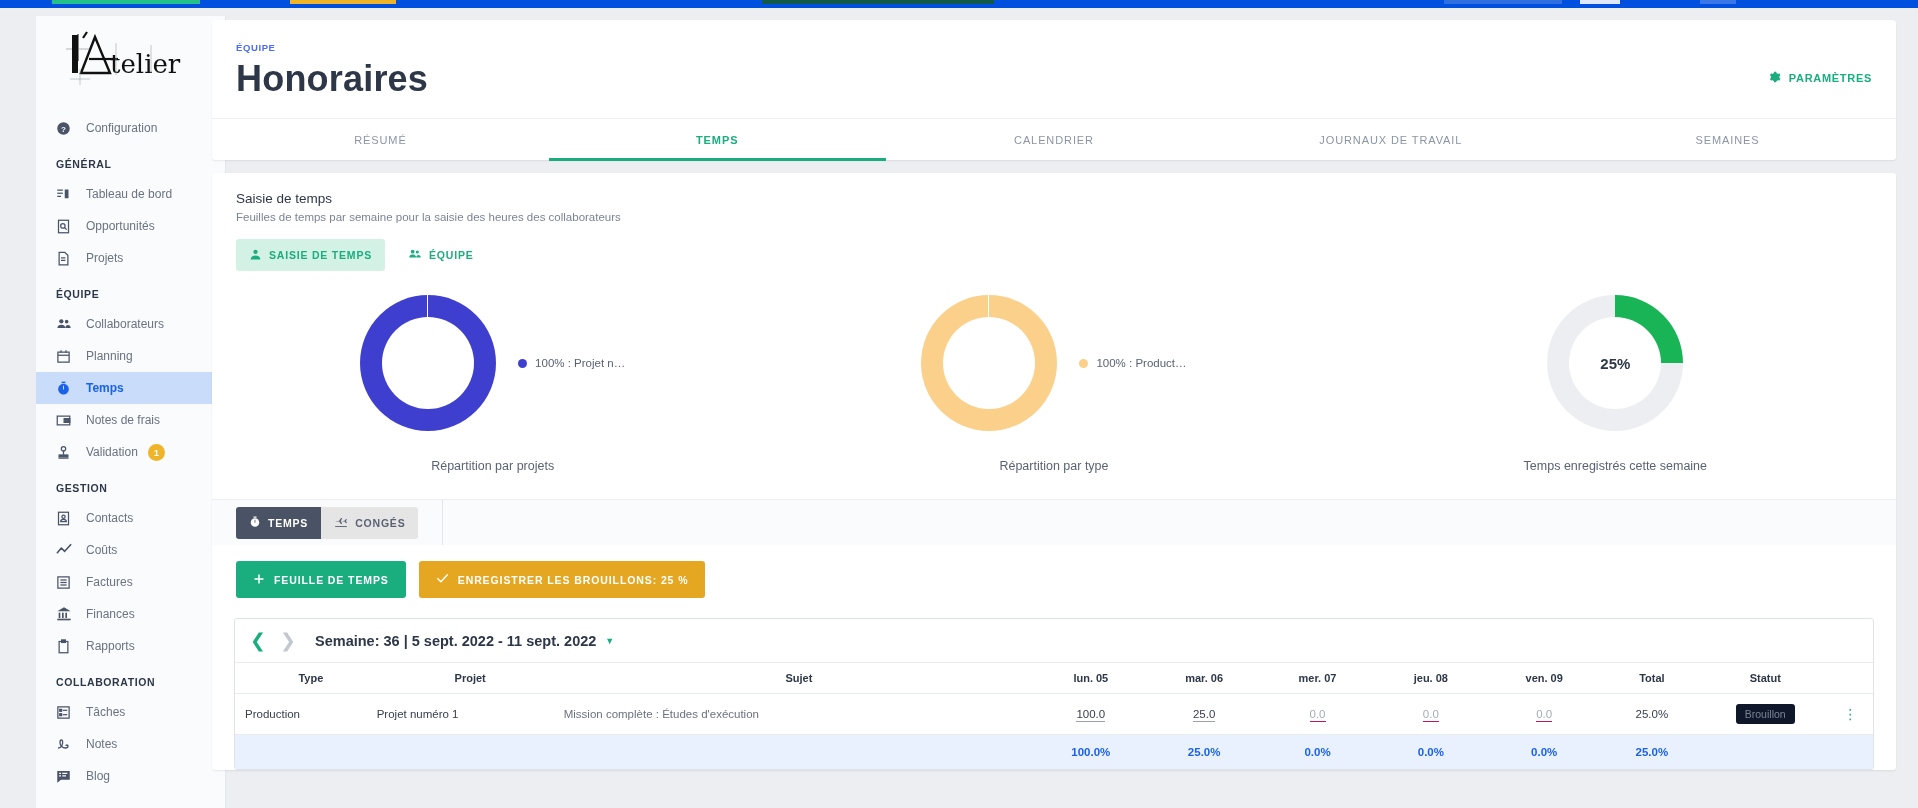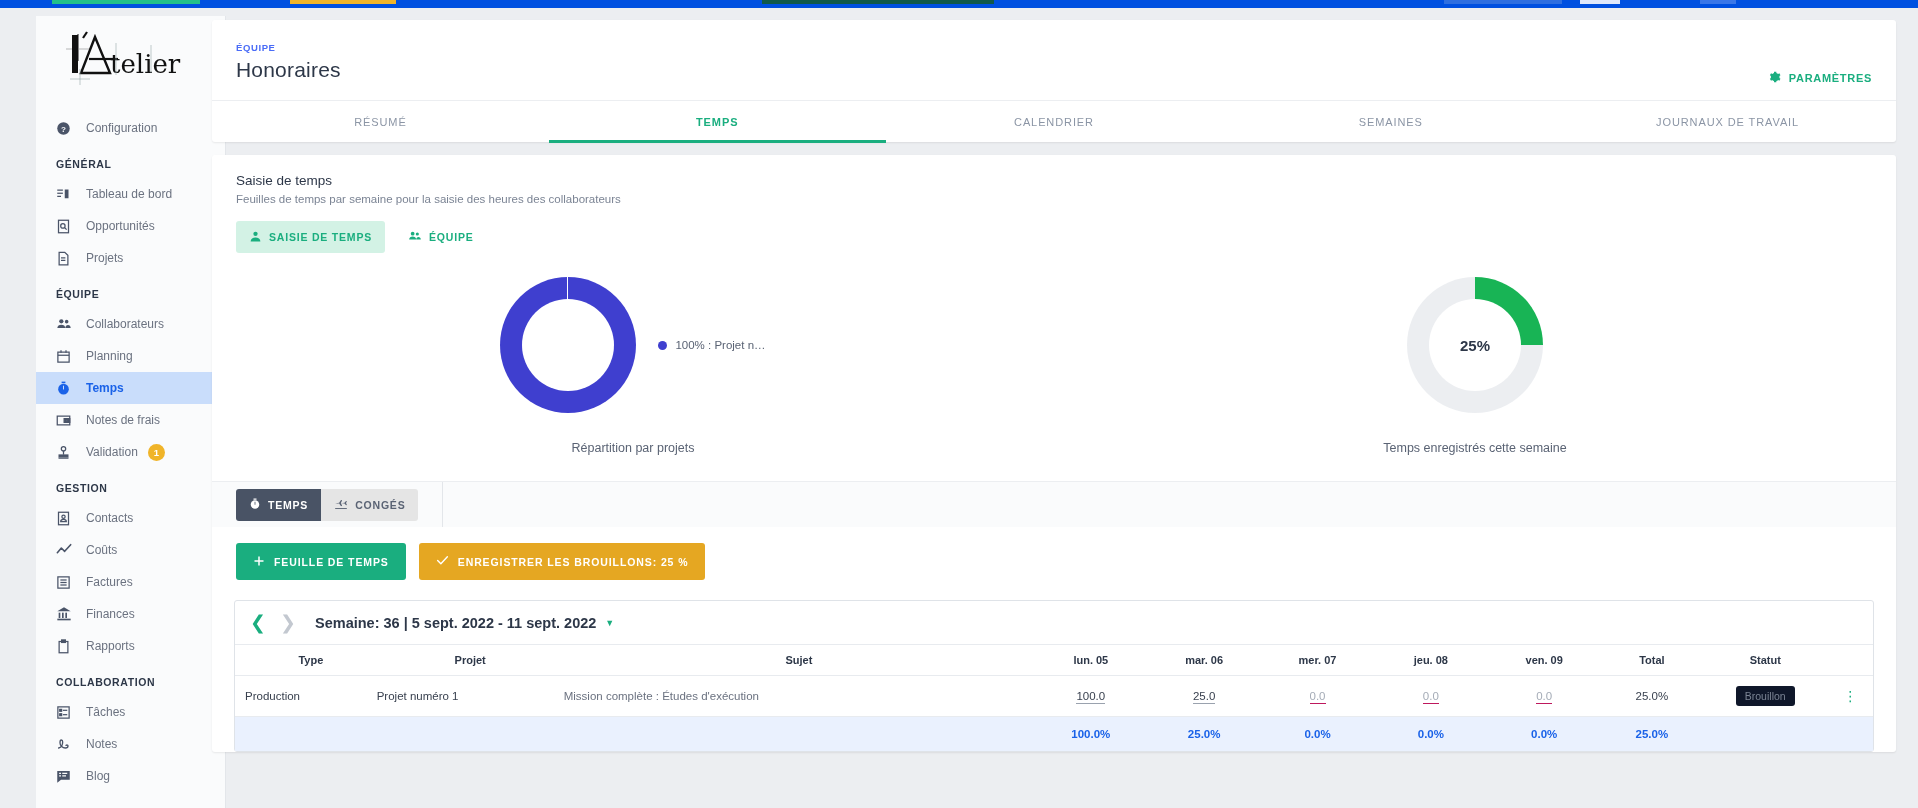--- a/index.html
+++ b/index.html
@@ -50,21 +50,21 @@
 
   
   #main { position:absolute; top:8px; left:190px; width:1728px; height:800px; overflow:hidden; }
 
   #page-card {
     margin:12px 22px 0 22px; background:#fff; border-radius:3px;
     box-shadow:0 1px 2px rgba(0,0,0,.08);
   }
   #page-head { padding:22px 24px 18px 24px; position:relative; }
   #breadcrumb { font-size:9.5px; font-weight:bold; letter-spacing:.6px; color:#4a6cf7; }
-  #page-title { font-size:21px; font-weight:normal; color:#2d3748; margin-top:5px; letter-spacing:.2px;}
+  #page-title { font-size:36px; font-weight:bold; color:#2d3748; margin-top:5px; letter-spacing:.2px;}
   #settings-btn {
     position:absolute; right:24px; top:50px; display:flex; align-items:center;
     gap:7px; color:#1aae7f; font-size:11px; font-weight:bold; letter-spacing:.7px; cursor:pointer;
   }
   #tabs { display:flex; border-top:1px solid #eceef1; }
   .tab {
     flex:1; text-align:center; padding:15px 0 14px 0; font-size:11px;
     letter-spacing:.9px; color:#8b95a5; cursor:pointer; position:relative;
   }
   .tab.active { color:#1aae7f; font-weight:bold; }
@@ -355,22 +355,22 @@
               <path d="M12 8a4 4 0 100 8 4 4 0 000-8zm9.4 4.9l-1.9-1.1a7.7 7.7 0 000-3.6l1.9-1.1-2-3.4-2 1.1a7.8 7.8 0 00-3.1-1.8V1h-4v2a7.8 7.8 0 00-3.1 1.8l-2-1.1-2 3.4 1.9 1.1a7.7 7.7 0 000 3.6l-1.9 1.1 2 3.4 2-1.1a7.8 7.8 0 003.1 1.8v2h4v-2a7.8 7.8 0 003.1-1.8l2 1.1z" transform="translate(0 2) scale(1)"></path>
             </svg>
         </span>
         <span>PARAMÈTRES</span>
       </div>
     </div>
     <div id="tabs">
       <div class="tab">RÉSUMÉ</div>
       <div class="tab active">TEMPS</div>
       <div class="tab">CALENDRIER</div>
+      <div class="tab">JOURNAUX DE TRAVAIL</div>
       <div class="tab">SEMAINES</div>
-      <div class="tab">JOURNAUX DE TRAVAIL</div>
     </div>
   </div>
 
   <div id="ts-card">
     <div id="ts-title">Saisie de temps</div>
     <div id="ts-sub">Feuilles de temps par semaine pour la saisie des heures des collaborateurs</div>
 
     <div id="ts-chips">
       <div class="chip sel">
         <span><svg width="13" height="13" viewBox="0 0 24 24" fill="currentColor">
@@ -397,20 +397,32 @@
               <div class="hole"></div>
             </div>
           <div class="legend">
             <span class="dot" id="dot1" style="background: rgb(63, 63, 207);"></span>
             <span>100% : Projet n…</span>
           </div>
         </div>
         <div class="chart-cap">Répartition par projets</div>
       </div>
 
+      <div class="chart-col">
+        <div class="chart-row">
+          <div class="donut" id="donut2" style="background: conic-gradient(rgb(251, 208, 139) 0deg, rgb(251, 208, 139) 359deg, rgb(255, 255, 255) 359deg, rgb(255, 255, 255) 360deg);">
+              <div class="hole"></div>
+            </div>
+          <div class="legend">
+            <span class="dot" id="dot2" style="background: rgb(251, 208, 139);"></span>
+            <span>100% : Product…</span>
+          </div>
+        </div>
+        <div class="chart-cap">Répartition par type</div>
+      </div>
 
       <div class="chart-col">
         <div class="chart-row">
           <div class="donut" id="donut3" style="background: conic-gradient(rgb(24, 180, 85) 0deg, rgb(24, 180, 85) 90deg, rgb(236, 238, 241) 90deg, rgb(236, 238, 241) 360deg);">
             <div class="hole">25%</div>
           </div>
         </div>
         <div class="chart-cap">Temps enregistrés cette semaine</div>
       </div>
     </div>

